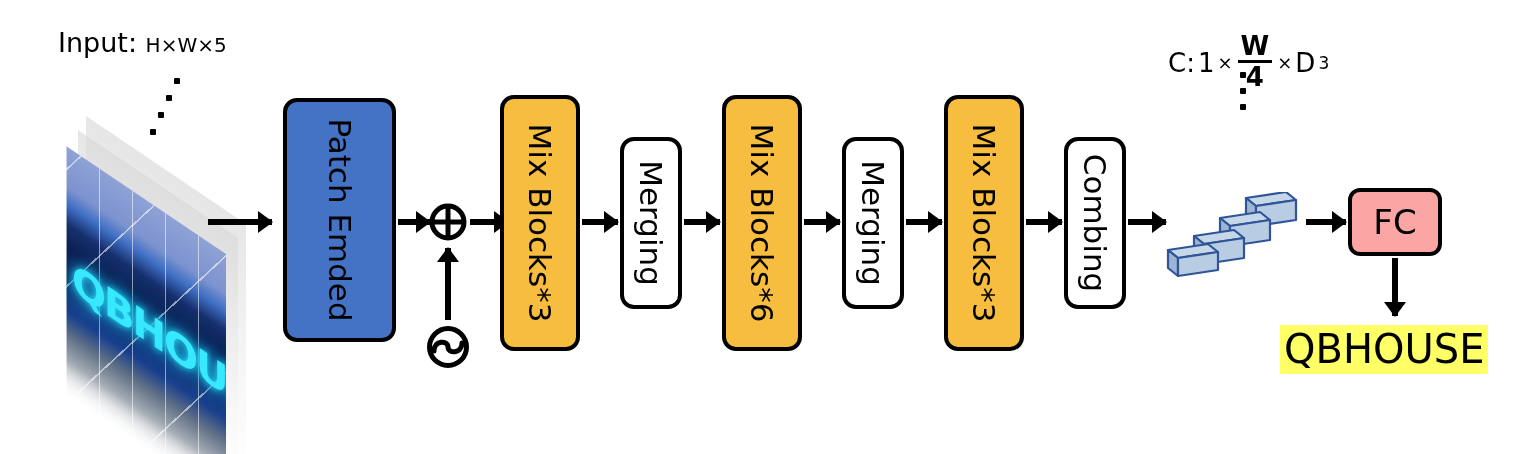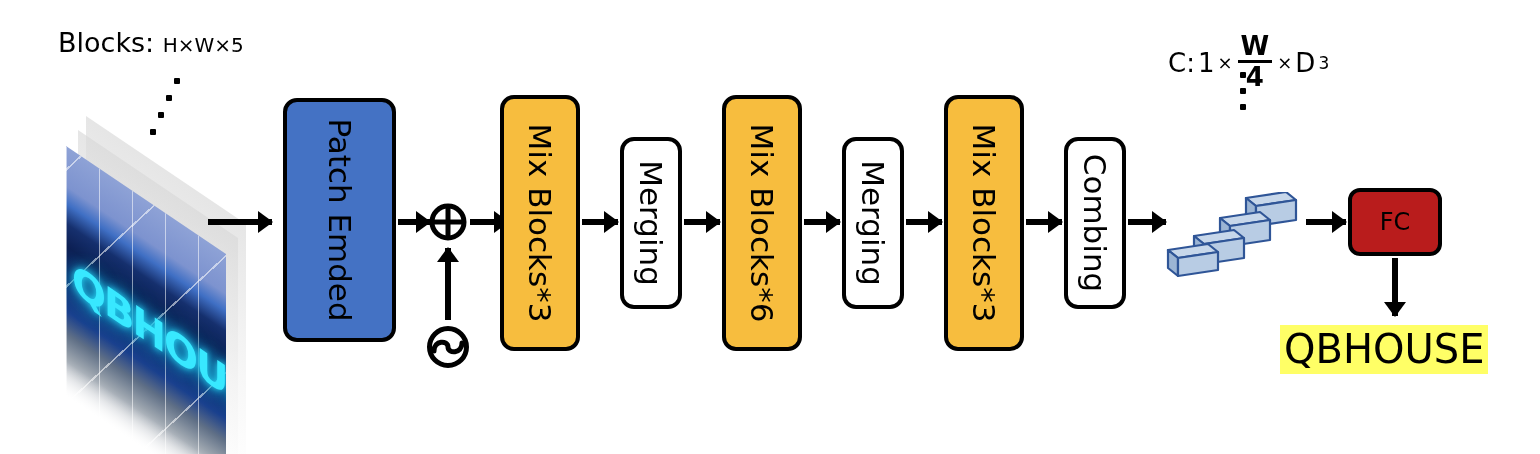--- a/index.html
+++ b/index.html
@@ -128,24 +128,24 @@
   }
   .box.blue{ background:#4472c4; }
   .box.orange{ background:#f7bd3e; }
   .box.white{ background:#ffffff; }
 
   
   #fc-box{
     position:absolute;
     border:4px solid #000;
     border-radius:12px;
-    background:#b91c1c;
+    background:#fca5a5;
     box-sizing:border-box;
     display:flex;align-items:center;justify-content:center;
-    font-size:24px;
+    font-size:34px;
     color:#000;
   }
 
   
   .arrow-h{
     position:absolute;
     height:6px;background:#000;
   }
   .arrow-h::after{
     content:"";position:absolute;right:-1px;top:50%;
@@ -208,21 +208,21 @@
     line-height:1.12;
     white-space:nowrap;
   }
 </style>
 </head>
 <body>
 
 <div id="canvas">
 
   <div class="lbl" id="input-label">
-    <span>Blocks:</span>
+    <span>Input:</span>
     <span class="small">H×W×5</span>
   </div>
 
   <div class="vdots" style="left:148px;top:78px;width:36px;height:56px;">
     <i style="left:26px;top:0px;"></i>
     <i style="left:18px;top:17px;"></i>
     <i style="left:10px;top:34px;"></i>
     <i style="left:2px;top:51px;"></i>
   </div>
 

